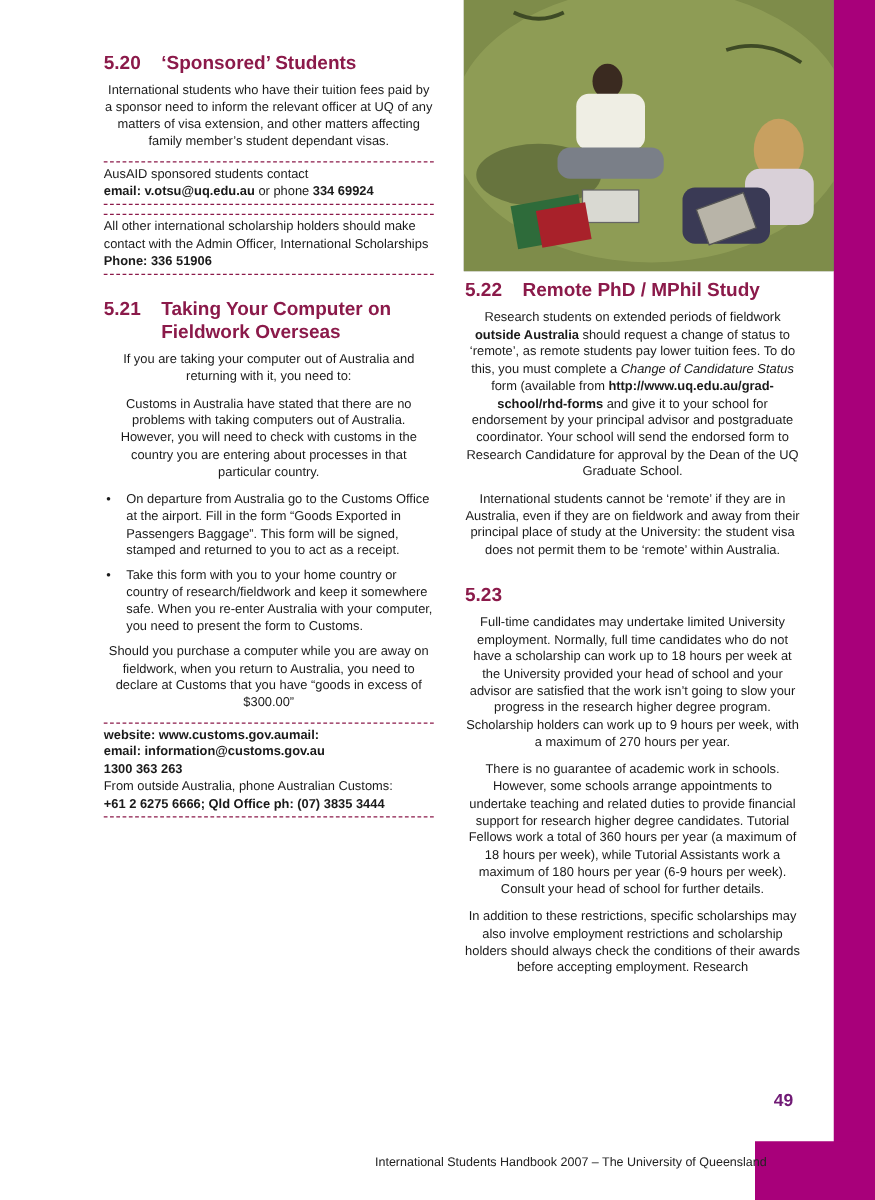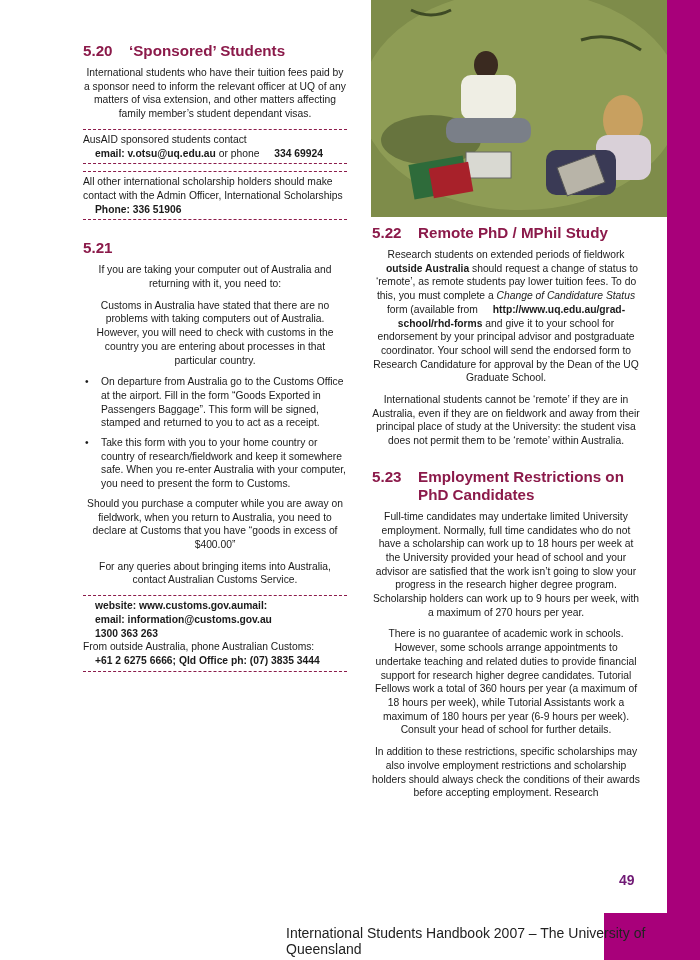--- a/index.html
+++ b/index.html
@@ -5,42 +5,42 @@
   html, body { margin:0; padding:0; }
   body {
     width:700px; height:960px; position:relative; overflow:hidden;
     background:#ffffff;
     font-family:"Liberation Sans", sans-serif;
     color:#1a1a1a;
   }
   .sidebar { position:absolute; left:667px; top:0; width:33px; height:960px; background:var(--accent); }
   .pagebox { position:absolute; left:604px; top:913px; width:96px; height:47px; background:var(--accent); }
   .pagenum { position:absolute; left:619px; top:872px; color:#701a75; font-weight:bold; font-size:14px; }
-  .footer { position:absolute; left:286px; top:925px; font-size:14px; color:#222; }
+  .footer { position:absolute; left:300px; top:925px; font-size:10px; color:#222; }
 
   .photo {
     position:absolute; left:371px; top:0; width:296px; height:217px; overflow:hidden;
     background: radial-gradient(ellipse at 50% 45%, #a9b46a 0%, #7d8a48 45%, #4f5a30 100%);
   }
 
   .col { position:absolute; font-size:10.3px; line-height:13.7px; }
   .col p { margin:0 0 8px 0;text-align:center; }
   .left { left:83px; top:42px; width:264px; }
   .right { left:372px; top:224px; width:268px; }
 
   h2 {
     color:var(--heading); font-size:15.2px; font-weight:bold; margin:0 0 6px 0;
     line-height:18px; display:flex;
   }
   h2 .num { width:46px; flex:none; }
   h2 .ttl { flex:1; }
 
   .dash { border-top:1.3px dashed var(--heading); height:0; margin:0; }
   .box { padding:3px 0 3px 0; }
-  .b { font-weight:bold;margin-left:12px; }
+  .b { font-weight:bold; }
   i.it { font-style:italic; }
 
   ul { list-style:none; padding:0; margin:0 0 6px 0; }
   ul li { position:relative; padding-left:18px; margin-bottom:6px; }
   ul li .bullet { position:absolute; left:2px; top:0; }
 </style>
 </head>
 <body style="--accent:#a8007a; --heading:#8b1a4a;">
 
 <div class="sidebar"></div>
@@ -81,29 +81,29 @@
   <div class="dash"></div>
   <div class="box">
     <div>All other international scholarship holders should make contact with the Admin Officer, International Scholarships</div>
     <div class="b">Phone: 336 51906</div>
   </div>
   <div class="dash"></div>
 
   <div style="height:19px"></div>
   <h2>
     <span class="num">5.21</span>
+    <span class="ttl">Taking Your Computer on Fieldwork Overseas</span>
   </h2>
   <p>If you are taking your computer out of Australia and returning with it, you need to:</p>
   <p>Customs in Australia have stated that there are no problems with taking computers out of Australia. However, you will need to check with customs in the country you are entering about processes in that particular country.</p>
   <ul>
     <li><span class="bullet">•</span><span>On departure from Australia go to the Customs Office at the airport. Fill in the form “Goods Exported in Passengers Baggage”. This form will be signed, stamped and returned to you to act as a receipt.</span></li>
     <li><span class="bullet">•</span><span>Take this form with you to your home country or country of research/fieldwork and keep it somewhere safe. When you re-enter Australia with your computer, you need to present the form to Customs.</span></li>
   </ul>
-  <p>Should you purchase a computer while you are away on fieldwork, when you return to Australia, you need to declare at Customs that you have “goods in excess of $400.00”</p>
-  <p>For any queries about bringing items into Australia, contact Australian Customs Service.</p>
+  <p>Should you purchase a computer while you are away on fieldwork, when you return to Australia, you need to declare at Customs that you have “goods in excess of $300.00”</p>
 
   <div class="dash"></div>
   <div class="box">
     <div class="b">website:  www.customs.gov.aumail:</div>
     <div class="b">email: information@customs.gov.au</div>
     <div class="b">1300 363 263</div>
     <div>From outside Australia, phone Australian Customs:</div>
     <div class="b">+61 2 6275 6666; Qld Office ph: (07) 3835 3444</div>
   </div>
   <div class="dash"></div>
@@ -113,21 +113,20 @@
   <h2>
     <span class="num">5.22</span>
     <span class="ttl">Remote PhD / MPhil Study</span>
   </h2>
   <p><span>Research students on extended periods of fieldwork </span><span class="b">outside Australia</span><span> should request a change of status to ‘remote’, as remote students pay lower tuition fees. To do this, you must complete a </span><i class="it">Change of Candidature Status</i><span> form (available from </span><span class="b">http://www.uq.edu.au/grad-school/rhd-forms</span><span> and give it to your school for endorsement by your principal advisor and postgraduate coordinator. Your school will send the endorsed form to Research Candidature for approval by the Dean of the UQ Graduate School.</span></p>
   <p>International students cannot be ‘remote’ if they are in Australia, even if they are on fieldwork and away from their principal place of study at the University: the student visa does not permit them to be ‘remote’ within Australia.</p>
 
   <div style="height:12px"></div>
   <h2>
     <span class="num">5.23</span>
-    <span class="ttl">Employment Restrictions on PhD Candidates</span>
   </h2>
   <p>Full-time candidates may undertake limited University employment. Normally, full time candidates who do not have a scholarship can work up to 18 hours per week at the University provided your head of school and your advisor are satisfied that the work isn’t going to slow your progress in the research higher degree program. Scholarship holders can work up to 9 hours per week, with a maximum of 270 hours per year.</p>
   <p>There is no guarantee of academic work in schools. However, some schools arrange appointments to undertake teaching and related duties to provide financial support for research higher degree candidates. Tutorial Fellows work a total of 360 hours per year (a maximum of 18 hours per week), while Tutorial Assistants work a maximum of 180 hours per year (6-9 hours per week). Consult your head of school for further details.</p>
   <p>In addition to these restrictions, specific scholarships may also involve employment restrictions and scholarship holders should always check the conditions of their awards before accepting employment. Research</p>
 </div>
 
 <div class="pagebox"></div>
 <div class="pagenum">49</div>
 <div class="footer">International Students Handbook 2007 – The University of Queensland</div>
 

